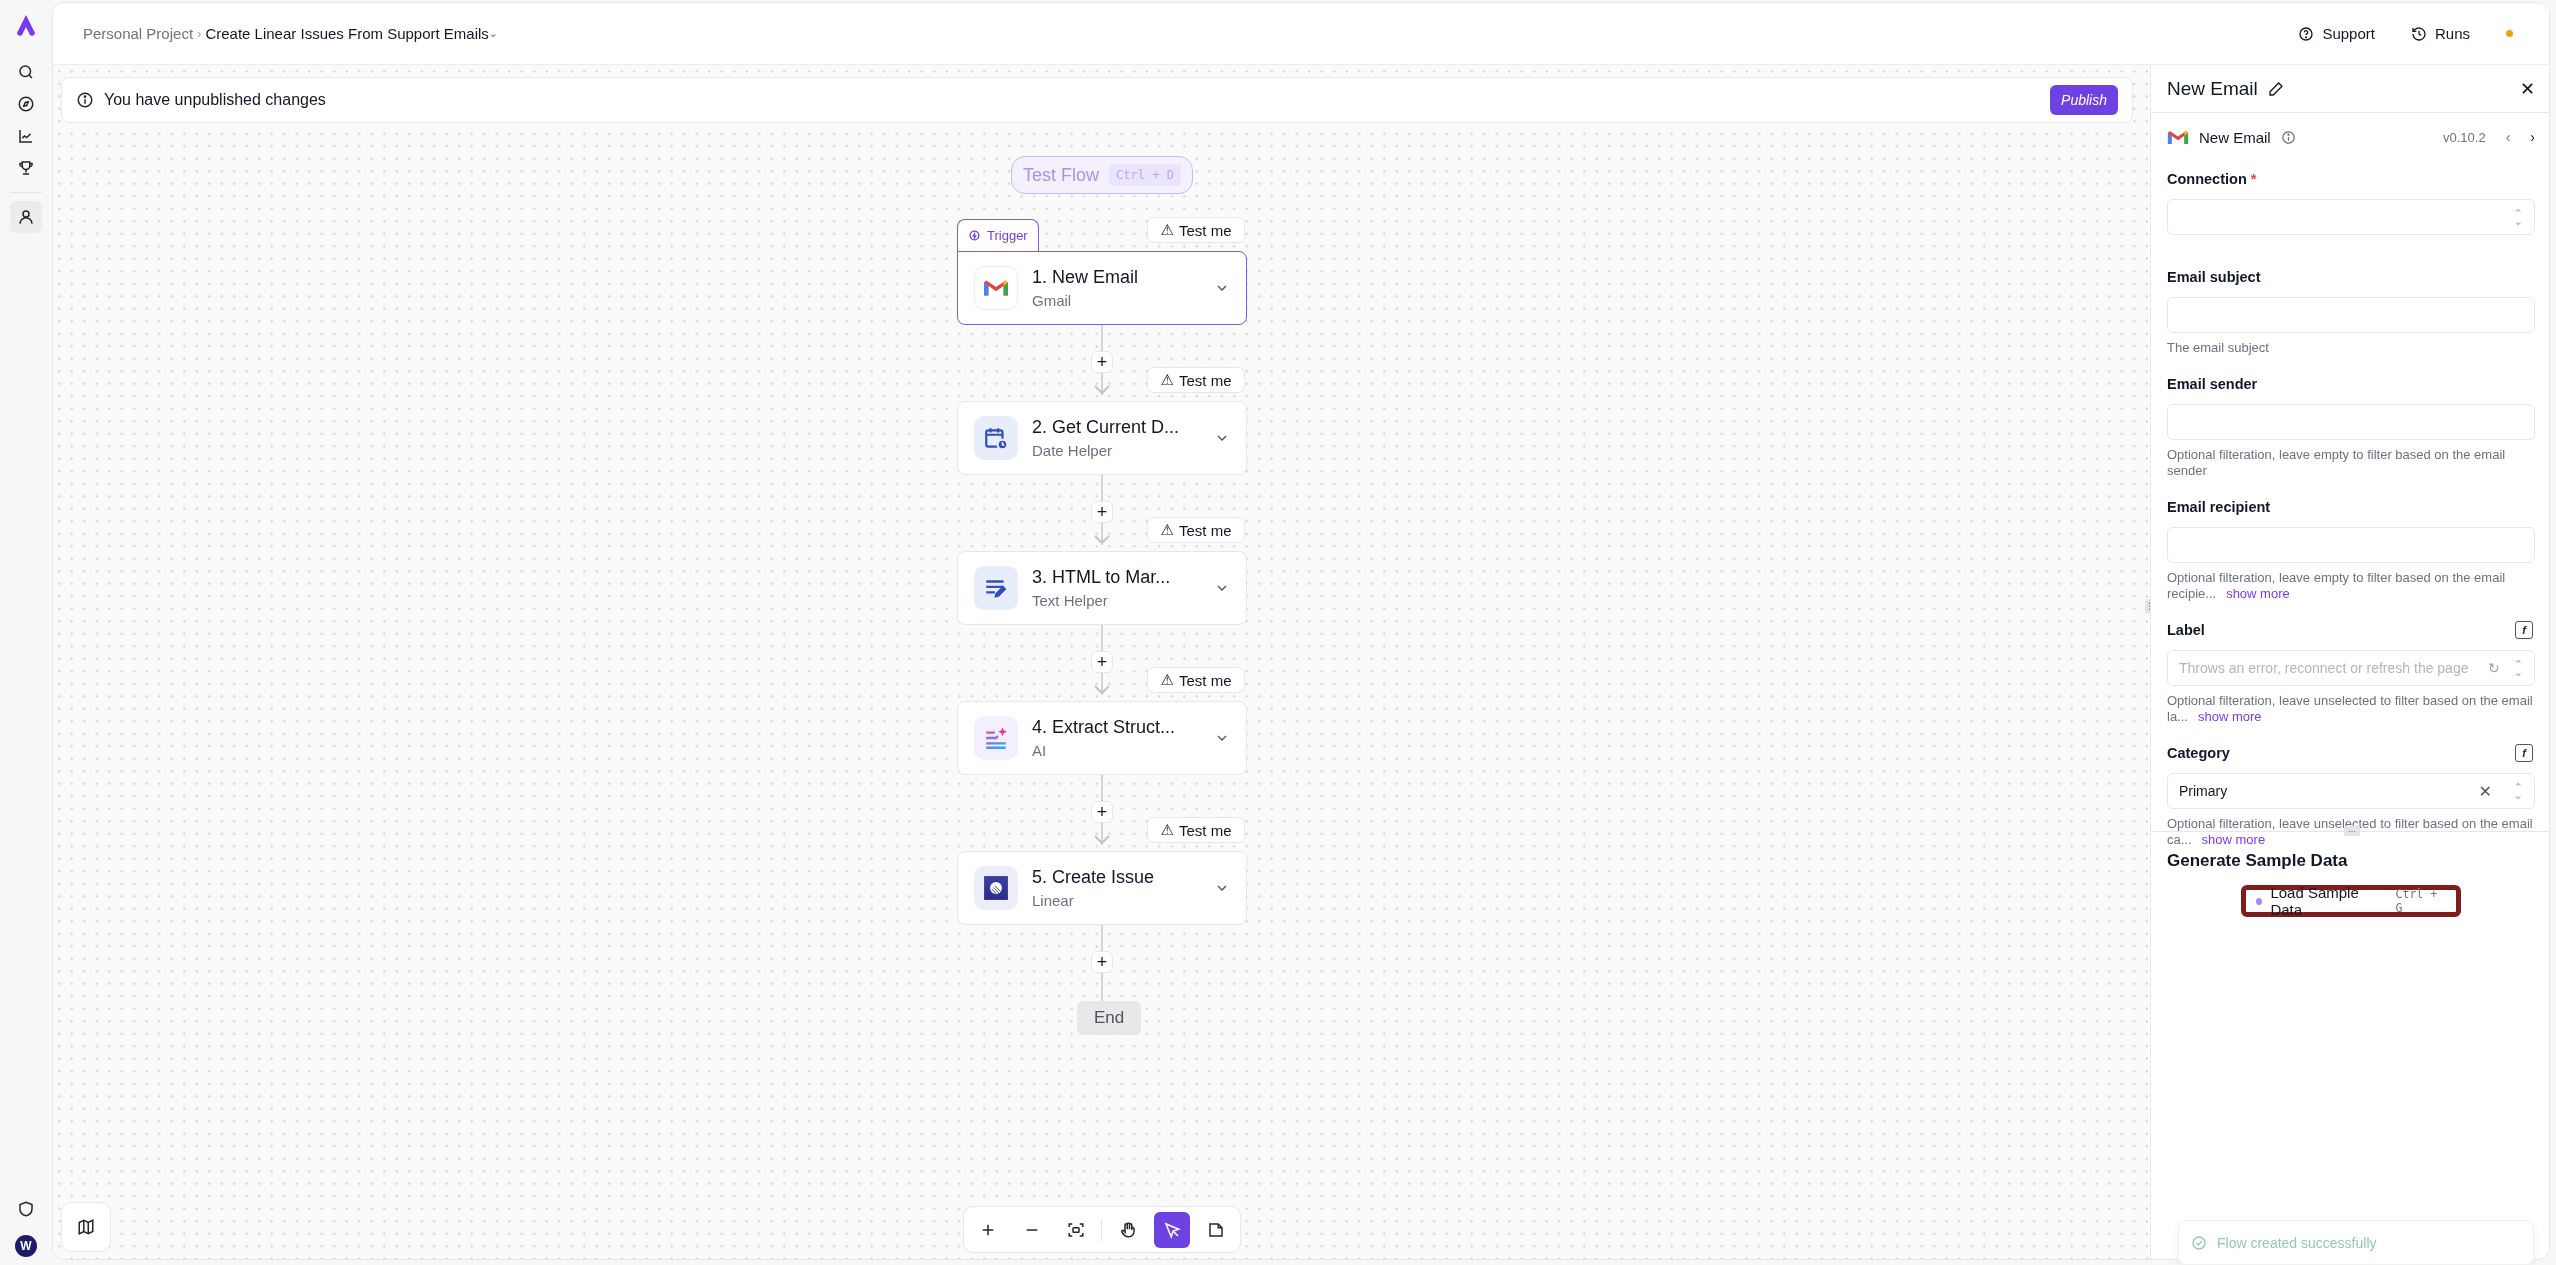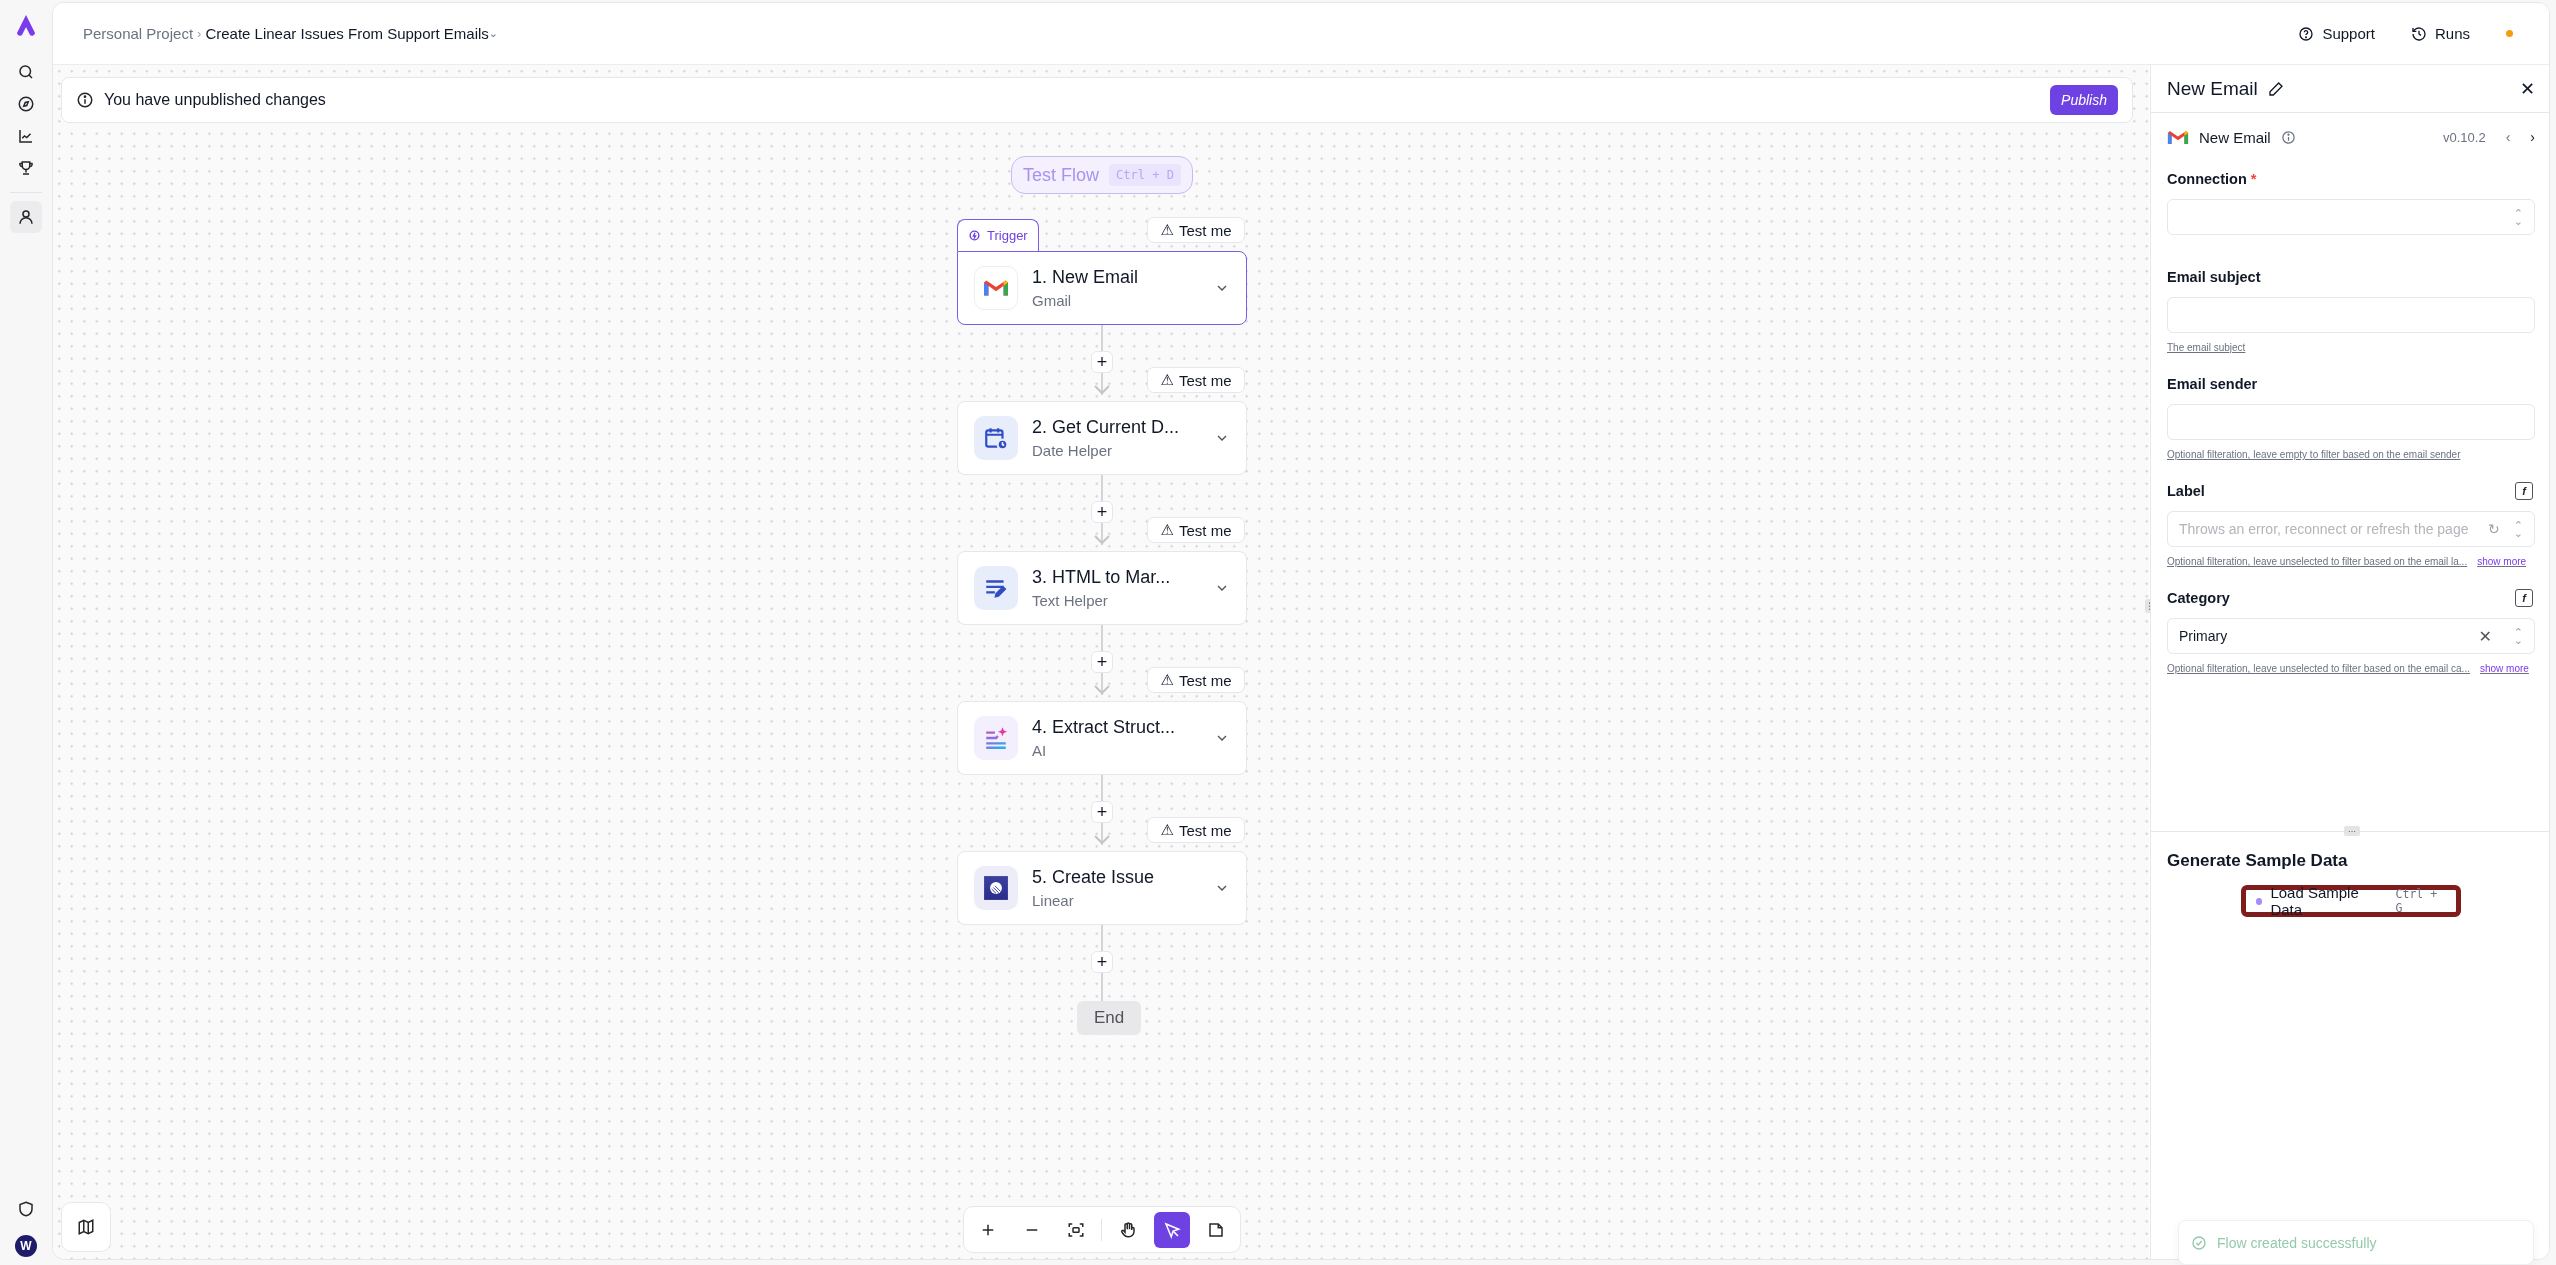--- a/index.html
+++ b/index.html
@@ -74,21 +74,21 @@
   .psub .nav { color: #6b7280; font-size: 14px; margin-left: 10px; }
   .form { padding: 0 16px; }
   .fl { font-size: 14.5px; font-weight: 600; color: #111827; display: flex; align-items: center; height: 20px; text-align: center; }
   .fl .req { color: #ef4444; margin-left: 4px; }
   .fl .fx { margin-left: auto; width: 18px; height: 18px; border: 1.5px solid #52525b; border-radius: 3px; font-size: 11px; font-style: italic; display: flex; align-items: center; justify-content: center; color: #27272a; margin-right: 2px; }
   .inp { height: 36px; border: 1px solid #e5e7eb; border-radius: 6px; margin-top: 10px; display: flex; align-items: center; padding: 0 11px; font-size: 14px; color: #111827; }
   .inp .updown { margin-left: auto; color: #a1a1aa; font-size: 11px; line-height: 8px; text-align: center; }
   .inp.dis { color: #b4b4bb; }
   .inp .x { margin-left: auto; color: #52525b; font-size: 16px; margin-right: 22px; }
   .inp .x + .updown { margin-left: 0; }
-  .help { font-size: 10px; color: #6b7280; margin-top: 7px; line-height: 16px; text-decoration: underline; }
+  .help { font-size: 13px; color: #6b7280; margin-top: 7px; line-height: 16px; }
   .help .more { color: #7c3aed; margin-left: 10px; }
   .fg { margin-top: 18px; }
   .divline { position: absolute; left: 0; top: 766px; width: 100%; height: 1px; background: #e5e7eb; }
   .divgrip { position: absolute; left: 193px; top: 761px; width: 16px; height: 10px; background: #e4e4e7; font-size: 8px; color: #52525b; display: flex; align-items: center; justify-content: center; border-radius: 2px; }
   .gen { position: absolute; left: 16px; top: 786px; font-size: 17px; font-weight: 600; color: #111827; }
   .loadbtn { position: absolute; left: 90px; top: 820px; width: 220px; height: 32px; border: 5px solid #7f1d1d; border-radius: 6px; display: flex; align-items: center; padding: 0 10px; gap: 8px; font-size: 15px; }
   .loadbtn .ld { width: 7px; height: 7px; border-radius: 50%; background: #a78bfa; }
   .loadbtn .kbd { font-family: "DejaVu Sans Mono", monospace; font-size: 11.5px; color: #6b7280; margin-left: 4px; }
 
   .toast { position: absolute; left: 2178px; top: 1220px; width: 356px; height: 45px; background: #fff; border: 1px solid #eef0f2; border-radius: 8px; box-shadow: 0 2px 8px rgba(0,0,0,0.05); display: flex; align-items: center; padding: 0 12px; gap: 10px; color: #94c9ac; font-size: 14px; }
@@ -431,20 +431,25 @@
           <div class="fl">Email subject</div>
           <div class="inp"></div>
           <div class="help">The email subject</div>
         </div>
         <div class="fg">
           <div class="fl">Email sender</div>
           <div class="inp"></div>
           <div class="help">Optional filteration, leave empty to filter based on the email sender</div>
         </div>
         <div class="fg">
+          <div class="fl">Email recipient</div>
+          <div class="inp"></div>
+          <div class="help"><span>Optional filteration, leave empty to filter based on the email recipie...</span><span class="more">show more</span></div>
+        </div>
+        <div class="fg">
           <div class="fl">
               <span>Label</span>
               <span class="fx">f</span>
             </div>
           <div class="inp dis">
               <span>Throws an error, reconnect or refresh the page</span>
               <span style="margin-left:auto;margin-right:14px;color:#a1a1aa">↻</span>
               <span class="updown" style="margin-left:0">⌃<br>⌄</span>
             </div>
           <div class="help"><span>Optional filteration, leave unselected to filter based on the email la...</span><span class="more">show more</span></div>

